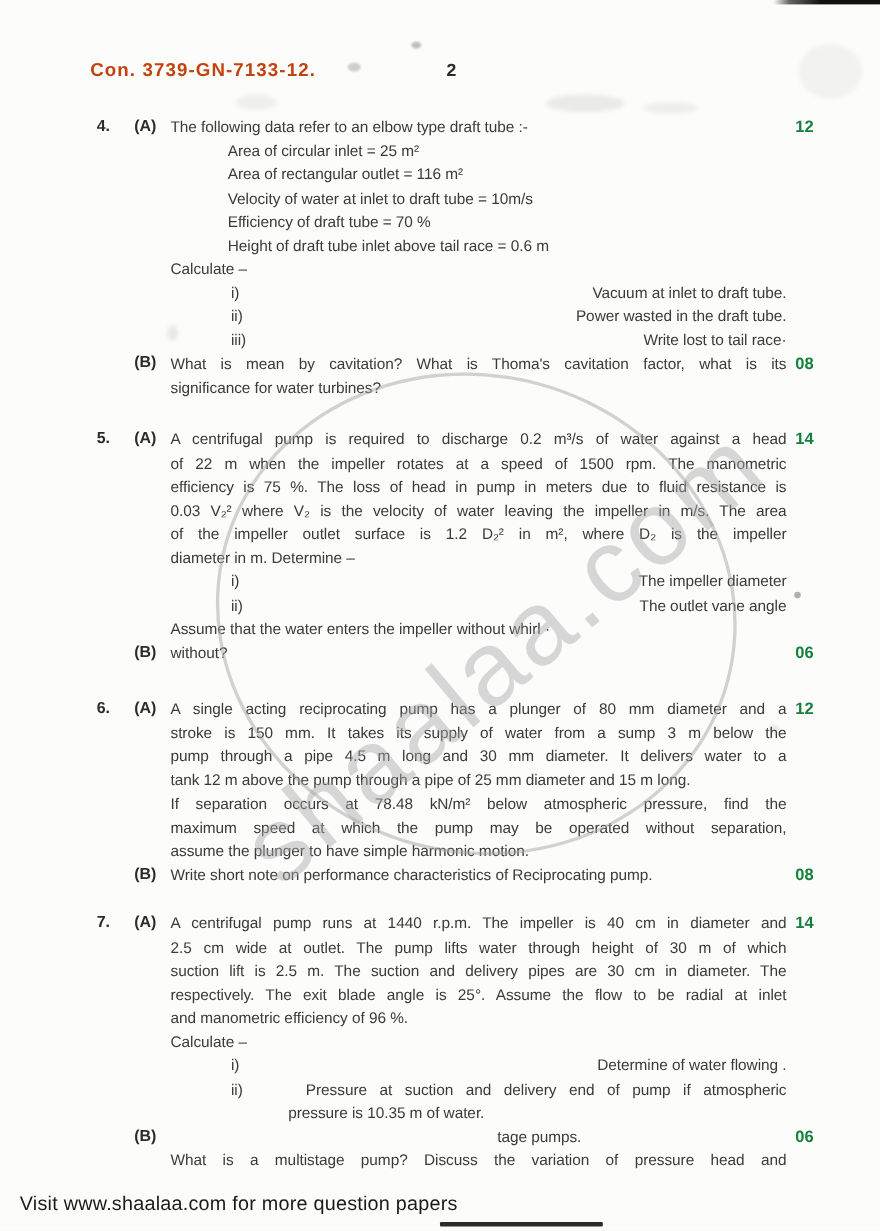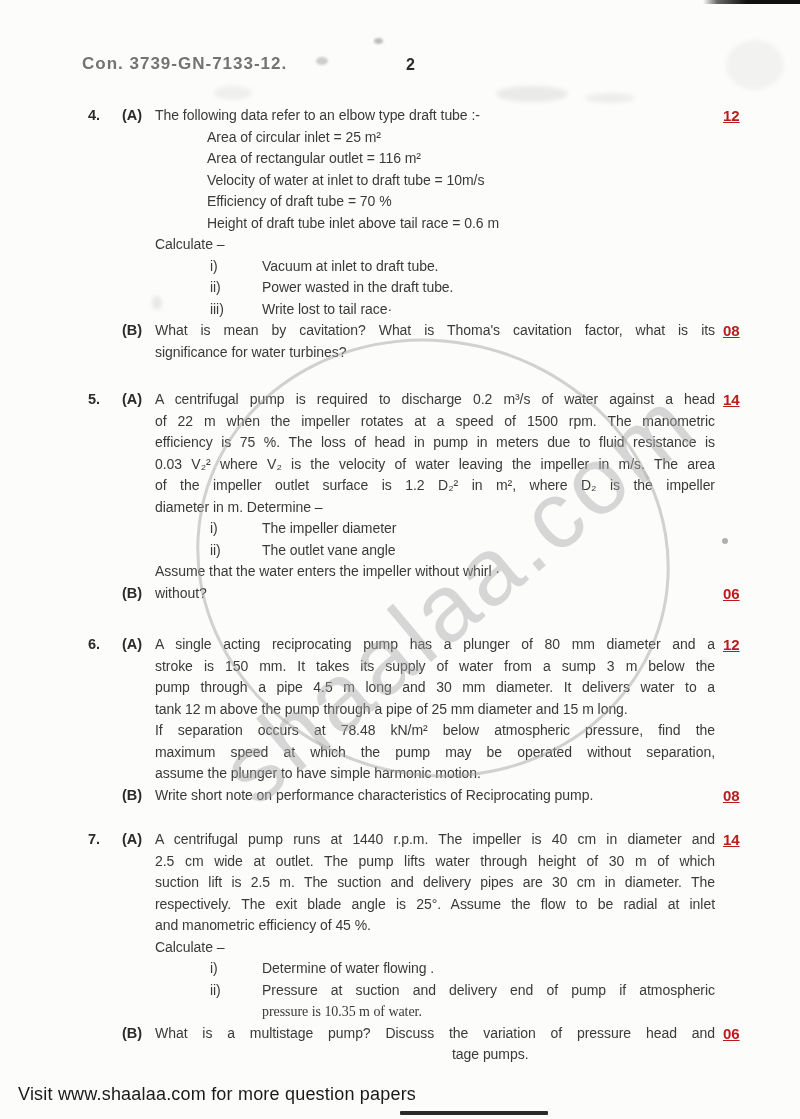--- a/index.html
+++ b/index.html
@@ -4,35 +4,35 @@
 <style>
   html,body{margin:0;padding:0;background:#e9e9e9;}
   .sheet{
     position:relative;width:800px;height:1119px;margin:0 auto;
     background:#fcfcfb;overflow:hidden;
     font-family:"Liberation Sans",sans-serif;color:#3a3a3a;
     font-size:14px;letter-spacing:-0.05px;
   }
   
   .header-code{position:absolute;left:82px;top:54px;font-size:17px;font-weight:bold;
-    color:#737373;letter-spacing:1px;}
+    color:#c2410c;letter-spacing:1px;}
   .header-page{position:absolute;left:406px;top:56px;font-size:16px;color:#2b2b2b;font-weight:bold;}
   
   #content{position:absolute;left:88px;top:105px;width:669px;z-index:2;}
   .part{display:grid;grid-template-columns:34px 33px 560px 42px;align-items:start;}
   .c-num,.c-label{font-weight:bold;color:#2b2b2b;line-height:21.5px;font-size:14.5px;}
-  .c-marks{font-weight:bold;color:#b91c1c;line-height:21.5px;padding-left:8px;font-size:15px;text-decoration:underline;}
+  .c-marks{font-weight:bold;color:#15803d;line-height:21.5px;padding-left:8px;font-size:15px;}
   .line{height:21.5px;line-height:21.5px;}
   .j{text-align:justify;text-align-last:justify;}
   .ind{padding-left:52px;}
   .item{display:flex;}
   .rn{width:52px;margin-left:55px;flex:none;}
-  .it{flex:1;display:block;}
-  .it.j{text-align:justify;text-align-last:justify;}
-  .cont{padding-left:107px;font-family:Liberation Serif, serif;}
+  .it{flex:1;display:block;text-align:right;}
+  .it.j{text-align:justify;text-align-last:justify;margin-left:16px;}
+  .cont{padding-left:107px;}
   .frag{padding-left:297px;}
   #q5{margin-top:26px;}
   #q6{margin-top:30px;}
   #q7{margin-top:23px;}
   
   .wm-circle{position:absolute;left:195px;top:340px;width:470px;height:430px;
     border:3px solid rgba(165,165,165,0.5);border-radius:50%;
     transform:rotate(15deg);z-index:4;pointer-events:none;}
   .wm-text{position:absolute;left:200px;top:742px;transform:rotate(-40deg);
     transform-origin:0 0;font-size:95px;letter-spacing:4px;white-space:nowrap;
@@ -179,40 +179,40 @@
 
     <div id="q7">
       <div class="part">
         <div class="c-num">7.</div>
         <div class="c-label">(A)</div>
         <div class="c-body">
           <div class="line j">A centrifugal pump runs at 1440 r.p.m. The impeller is 40 cm in diameter and</div>
           <div class="line j">2.5 cm wide at outlet. The pump lifts water through height of 30 m of which</div>
           <div class="line j">suction lift is 2.5 m. The suction and delivery pipes are 30 cm in diameter. The</div>
           <div class="line j">respectively. The exit blade angle is 25°. Assume the flow to be radial at inlet</div>
-          <div class="line">and manometric efficiency of 45 %.</div>
+          <div class="line">and manometric efficiency of 96 %.</div>
           <div class="line">Calculate –</div>
           <div class="line item">
             <span class="rn">i)</span>
             <span class="it">Determine of water flowing .</span>
           </div>
           <div class="line item">
             <span class="rn">ii)</span>
             <span class="it j">Pressure at suction and delivery end of pump if atmospheric</span>
           </div>
           <div class="line cont">pressure is 10.35 m of water.</div>
         </div>
         <div class="c-marks">14</div>
       </div>
       <div class="part">
         <div class="c-num"></div>
         <div class="c-label">(B)</div>
         <div class="c-body">
+          <div class="line frag">tage pumps.</div>
           <div class="line j">What is a multistage pump? Discuss the variation of pressure head and</div>
-          <div class="line frag">tage pumps.</div>
         </div>
         <div class="c-marks">06</div>
       </div>
     </div>
 
   </div>
 
   <div class="footer-text">Visit www.shaalaa.com for more question papers</div>
 
 </div>

